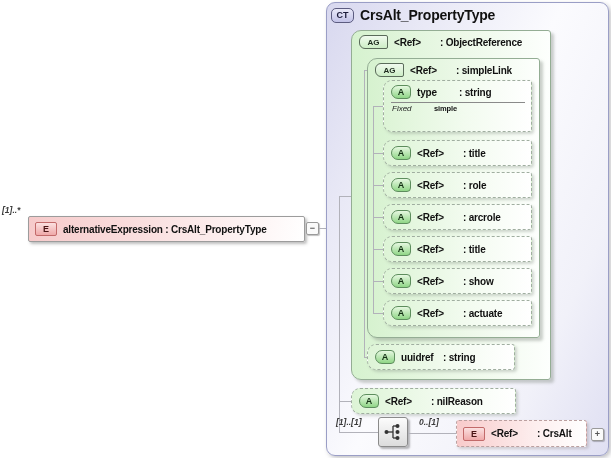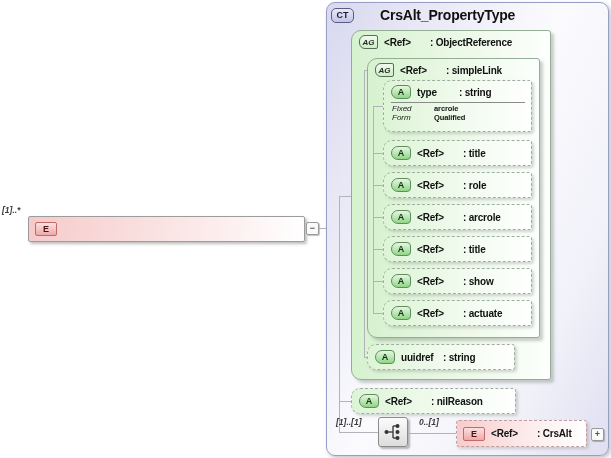--- a/index.html
+++ b/index.html
@@ -12,34 +12,34 @@
   .card-lbl{position:absolute;font-style:italic;font-weight:bold;font-size:8.5px;color:#3a3a3a;
             white-space:nowrap;}
   .ln{position:absolute;background:#b2b2ba;}
   
   .ic{display:inline-flex;align-items:center;justify-content:center;box-sizing:border-box;
       font-weight:bold;flex:none;}
   .ic-e{width:22px;height:14px;font-size:9px;color:#4a1515;border:1px solid #c26a6a;
         background:linear-gradient(180deg,#fbe0e0,#efa9a9);border-radius:2px;}
   .ic-a{width:20px;height:14px;font-size:9px;color:#143014;border:1px solid #5d8d5d;
         background:linear-gradient(180deg,#e6f8e1,#90d687);border-radius:7px 4px 4px 7px;}
-  .ic-ag{width:19px;height:14px;font-size:8px;color:#1d2a1d;border:1px solid #5a6b5a;
-        background:linear-gradient(180deg,#f0faee,#cdeec6);border-radius:6px 2px 2px 6px;font-style:italic;}
+  .ic-ag{width:29px;height:14px;font-size:8px;color:#1d2a1d;border:1px solid #5a6b5a;
+        background:linear-gradient(180deg,#f0faee,#cdeec6);border-radius:6px 2px 2px 6px;}
   .ic-ct{width:23px;height:15px;font-size:9px;color:#1c1c3a;border:1px solid #5c5c80;
         background:linear-gradient(180deg,#e9e9f8,#c3c3e8);border-radius:5px;}
   
   .ecard{position:absolute;left:28px;top:216px;width:277px;height:26px;box-sizing:border-box;
          border:1px solid #9c9c9c;border-radius:2px;display:flex;align-items:center;padding-left:6px;
          background:linear-gradient(100deg,#f6caca 0%,#fbe6e6 55%,#ffffff 100%);
          box-shadow:2px 2px 3px rgba(110,110,110,.45);}
   .ctbox{position:absolute;left:326px;top:2px;width:283px;height:454px;box-sizing:border-box;
          border:1px solid #9a9ec6;border-radius:9px;
          background:linear-gradient(115deg,#d8d8ef 0%,#e9e9f6 22%,#fbfbfe 48%,#f1f1f9 78%,#dfdff2 100%);
          box-shadow:2px 2px 4px rgba(100,100,110,.4);}
-  .ct-head{position:absolute;left:331px;top:7px;display:flex;align-items:center;gap:20px;}
+  .ct-head{position:absolute;left:331px;top:7px;display:flex;align-items:center;}
   .gbox{position:absolute;box-sizing:border-box;border:1px solid #94ad94;
         border-radius:10px 3px 3px 10px;
         background:linear-gradient(to right,#d6f2cf 0%,#eef9ea 60%,#fdfffd 100%);
         box-shadow:3px 3px 3px rgba(120,130,120,.38);}
   .ghead{display:flex;align-items:center;padding:4px 0 0 7px;}
   .abox{position:absolute;box-sizing:border-box;height:26px;border:1px dashed #a0aea0;
         border-radius:9px 3px 3px 9px;display:flex;align-items:center;padding-left:7px;
         background:linear-gradient(to right,#ddf4d6 0%,#f2fbef 55%,#ffffff 100%);
         box-shadow:2px 2px 3px rgba(130,140,130,.35);}
   .abox-tall{height:52px;flex-direction:column;align-items:stretch;padding:0;}
@@ -61,20 +61,21 @@
         background:linear-gradient(180deg,#fcfcfc,#dcdcdc);box-shadow:2px 2px 2px rgba(0,0,0,.28);}
 </style>
 </head>
 <body>
 
 <div id="canvas">
 
   <span class="card-lbl" style="left:2px;top:205px;">[1]..*</span>
   <div class="ecard">
     <span class="ic ic-e">E</span>
+    <span class="txt nm">alternativeExpression : CrsAlt_PropertyType</span>
   </div>
   <div class="xbtn" style="left:306px;top:222px;">
     <span>−</span>
   </div>
   <div class="ln" style="left:319px;top:228px;width:21px;height:1px;"></div>
 
   <div class="ctbox"></div>
   <div class="ct-head">
     <span class="ic ic-ct">CT</span>
     <span class="txt nm" style="font-size:14px;">CrsAlt_PropertyType</span>
@@ -116,25 +117,21 @@
 
   <div class="abox abox-tall" style="left:383px;top:80px;width:149px;">
     <div class="arow">
       <span class="ic ic-a">A</span>
       <span class="txt nm w2">type</span>
       <span class="txt">: string</span>
     </div>
     <div class="facets">
       <div class="facet-row">
         <span class="facet-lbl">Fixed</span>
-        <span class="facet-val">arcrole</span>
-      </div>
-      <div class="facet-row">
-        <span class="facet-lbl">Form</span>
-        <span class="facet-val">Qualified</span>
+        <span class="facet-val">simple</span>
       </div>
     </div>
   </div>
 
   <div class="abox" style="left:383px;top:140px;width:149px;">
     <span class="ic ic-a">A</span>
     <span class="txt nm w1">&lt;Ref&gt;</span>
     <span class="txt">: title</span>
   </div>
   <div class="abox" style="left:383px;top:172px;width:149px;">

